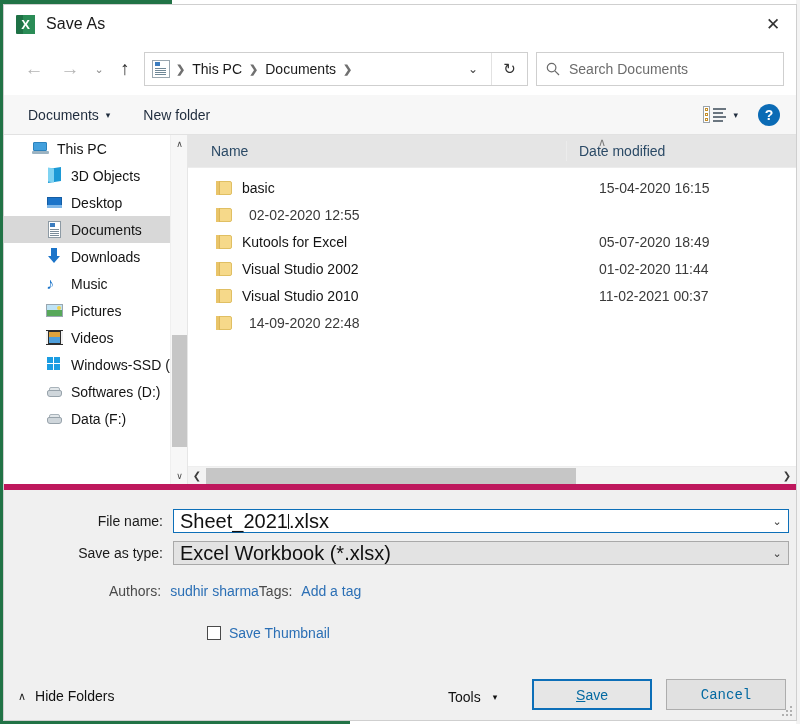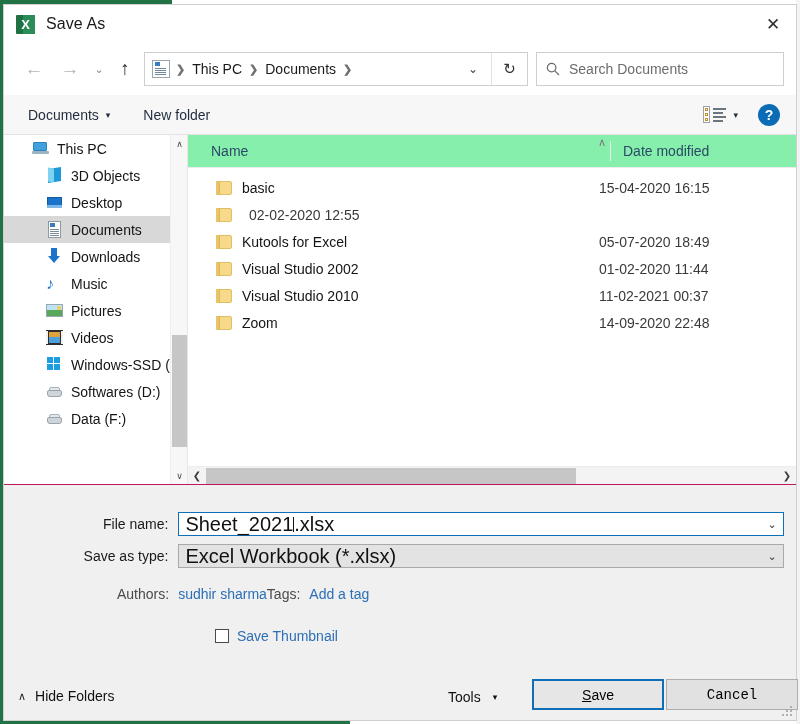--- a/index.html
+++ b/index.html
@@ -245,21 +245,21 @@
     background: #c6c6c6;
   }
 
   
   .filepane {
     flex: 1 1 auto; display: flex; flex-direction: column;
     border-left: 1px solid #e6e6e6; min-width: 0; position: relative;
   }
   .col-head {
     height: 33px; min-height: 33px; display: flex; align-items: center;
-    background: #86efac; border-bottom: 1px solid #ececec; gap: 44px;
+    background: #e5e5e5; border-bottom: 1px solid #ececec;
   }
   .col-name {
     width: 378px; flex: none; padding-left: 23px;
     font-size: 14px; color: #2b4a66;
   }
   .col-date {
     flex: 1 1 auto; padding-left: 12px; border-left: 1px solid #ececec;
     font-size: 14px; color: #2b4a66; height: 20px; display:flex; align-items:center;
   }
   .col-sortmark {
@@ -295,22 +295,22 @@
     font-size: 10px; color: #3c3c3c; flex: none;
   }
   .hs-track { flex: 1 1 auto; height: 18px; position: relative; }
   .hs-thumb {
     position: absolute; left: 0; top: 1px; height: 16px; width: 370px;
     background: #c6c6c6;
   }
 
   
   .bottom {
-    background: #f0f0f0; border-top: 1px solid #be185d;
-    padding: 12px; flex: none; position: relative;
+    background: #f0f0f0; border-top: 6px solid #be185d;
+    padding: 4px; flex: none; position: relative;
     height: 236px;
   }
   .form-row { display: flex; align-items: center; }
   .form-label {
     width: 165px; text-align: right; padding-right: 10px;
     font-size: 14px; color: #1a1a1a;
   }
   .field {
     height: 24px; display: flex; align-items: center;
     position: relative;
@@ -351,23 +351,23 @@
 
   .tools-btn {
     position: absolute; left: 444px; bottom: 15px;
     display: flex; align-items: center; gap: 12px;
     font-size: 14px; color: #111;
   }
   .tools-caret { font-size: 9px; color: #111; }
 
   .btn {
     position: absolute; bottom: 10px;
-    height: 31px; width: 132px;
-    display: flex; align-items: center; justify-content: center;
-    font-size: 14px; color: #000000;
+    height: 31px; width: 120px;
+    display: flex; align-items: center; justify-content: center;
+    font-size: 14px; color: #0369a1;
     background: #e1e1e1; border: 1px solid #adadad;
   }
   .btn.save { left: 528px; background: #e6e6e6; border: 2px solid #0d6fb8; }
   .btn.cancel { left: 662px; font-family: Liberation Mono, monospace; }
   .btn u { text-decoration: underline; }
 
   .resize-grip {
     position: absolute; right: 2px; bottom: 2px; width: 12px; height: 12px;
   }
   .resize-grip i {
@@ -553,21 +553,20 @@
               <span class="spine"></span>
             </span>
             <span class="fname">Visual Studio 2010</span>
             <span class="fdate">11-02-2021 00:37</span>
           </div>
           <div class="frow">
             <span class="folder-ico">
               <span class="back"></span>
               <span class="spine"></span>
             </span>
-            <span class="fname">Zoom</span>
             <span class="fdate">14-09-2020 22:48</span>
           </div>
         </div>
       <div class="hscroll">
         <div class="hs-arrow">❮</div>
         <div class="hs-track">
           <div class="hs-thumb"></div>
         </div>
         <div class="hs-arrow">❯</div>
       </div>

